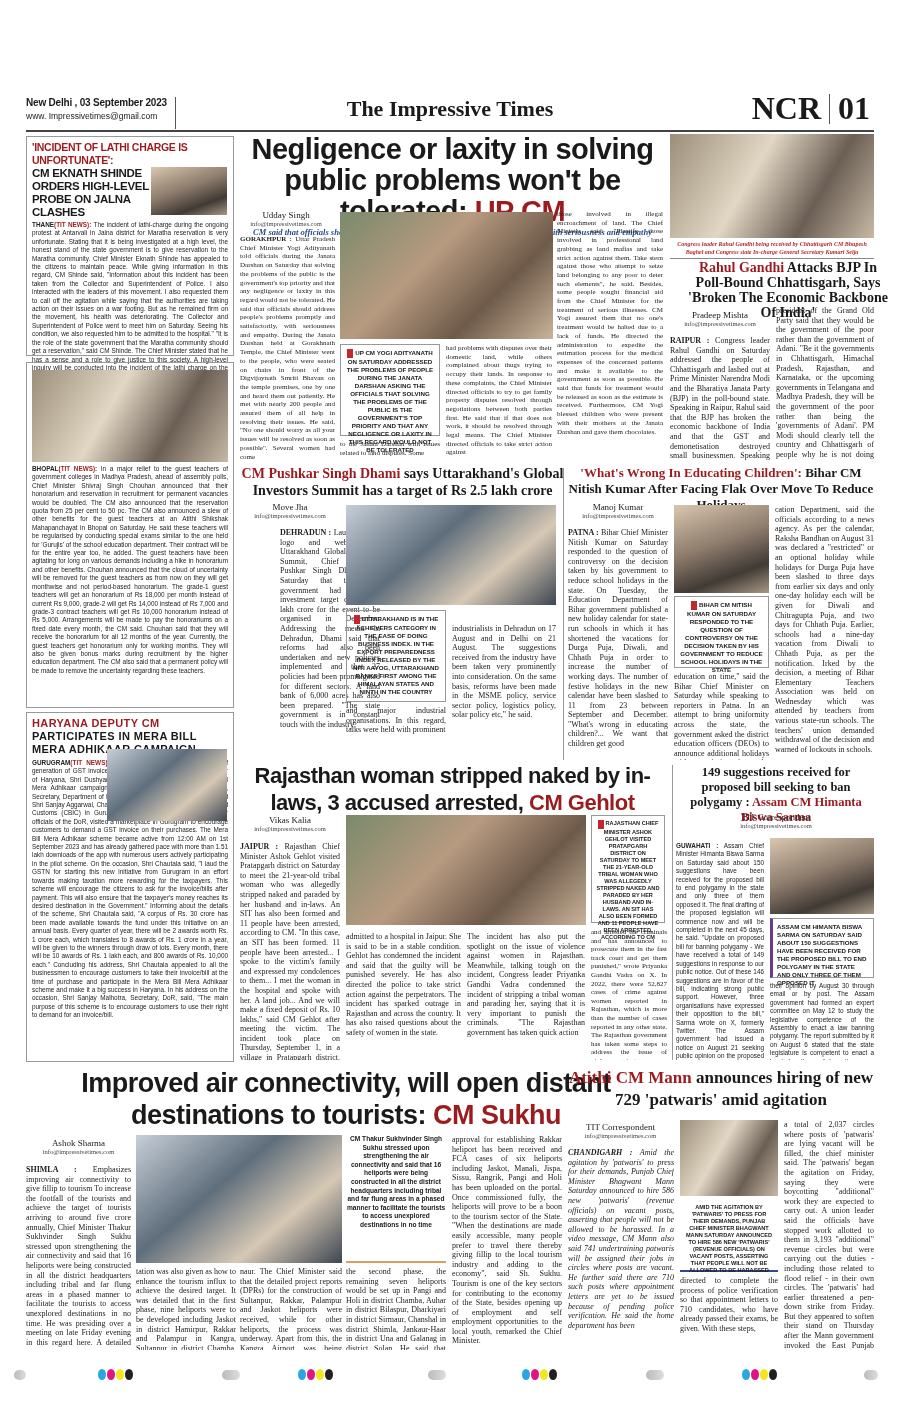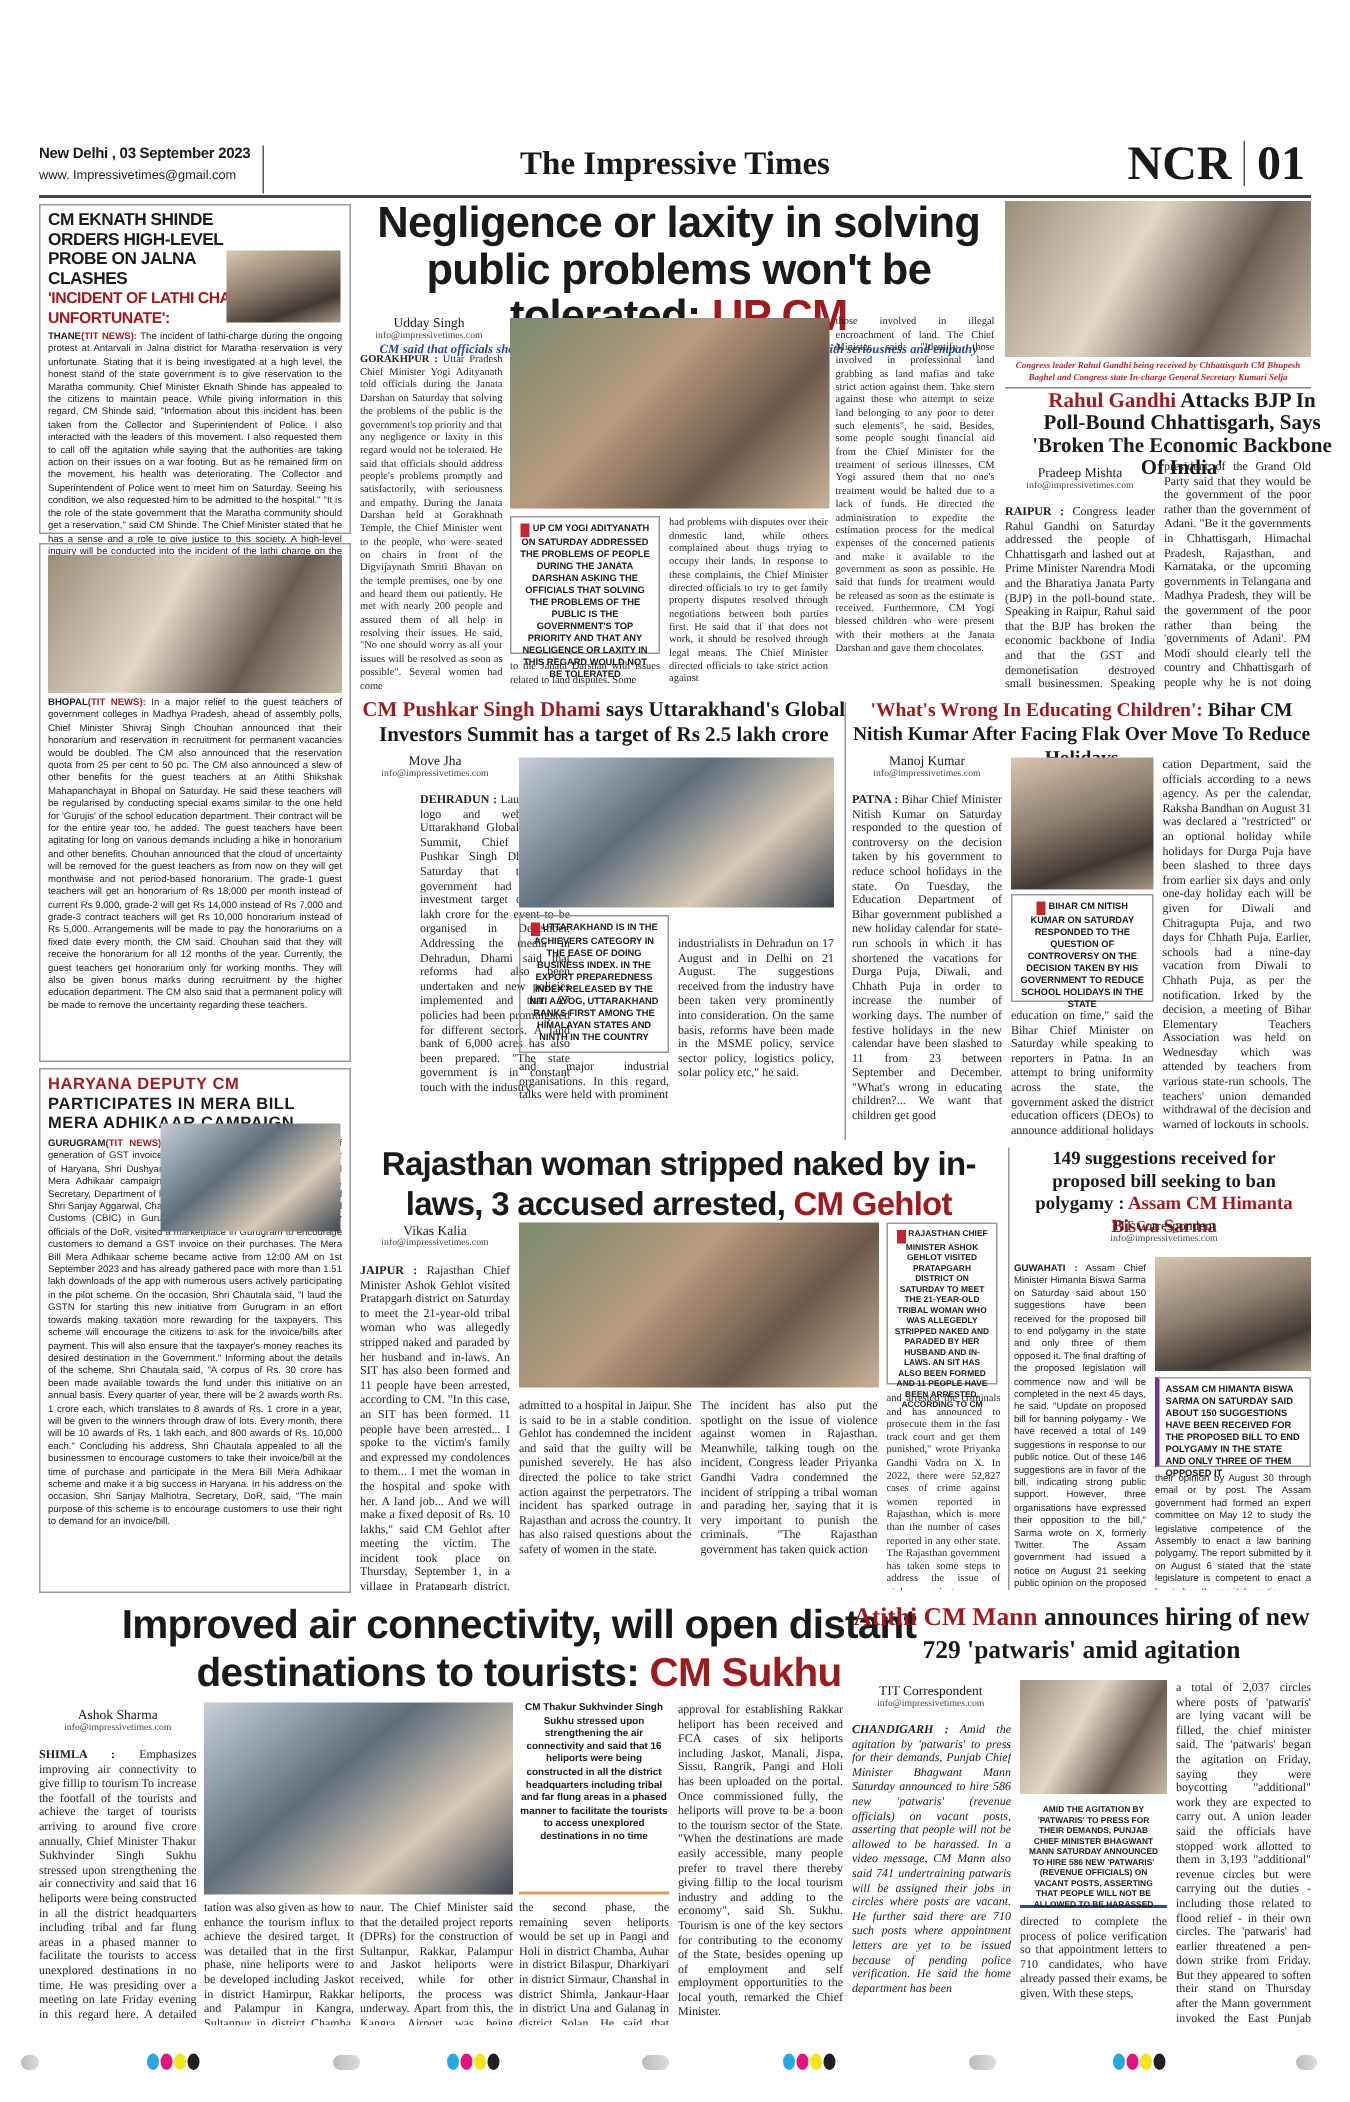--- a/index.html
+++ b/index.html
@@ -46,22 +46,22 @@
 </div>
 <div class="abs masthead-title">The Impressive Times</div>
 <div class="abs masthead-right">
   <span>NCR</span>
   <span class="sep"></span>
   <span>01</span>
 </div>
 <div class="abs rule"></div>
 
 <div class="abs left-box" style="left:26px; top:136px; width:208px; height:220px;">
+  <div class="hd-cond red" style="font-size:10.5px;">'INCIDENT OF LATHI CHARGE IS UNFORTUNATE':</div>
   <div class="hd-cond" style="font-size:11.5px;width:130px;">CM EKNATH SHINDE ORDERS HIGH-LEVEL PROBE ON JALNA CLASHES</div>
-  <div class="hd-cond red" style="font-size:10.5px;">'INCIDENT OF LATHI CHARGE IS UNFORTUNATE':</div>
   <div class="abs photo2" style="right:6px; top:30px; width:76px; height:48px;"></div>
   <div class="col-text" style="height:165px; margin-top:2px;">
     <span style="font-weight:bold;">THANE</span><span class="red" style="font-weight:bold;">(TIT NEWS):</span>
     <span>The incident of lathi-charge during the ongoing protest at Antarvali in Jalna district for Maratha reservation is very unfortunate. Stating that it is being investigated at a high level, the honest stand of the state government is to give reservation to the Maratha community. Chief Minister Eknath Shinde has appealed to the citizens to maintain peace. While giving information in this regard, CM Shinde said, "Information about this incident has been taken from the Collector and Superintendent of Police. I also interacted with the leaders of this movement. I also requested them to call off the agitation while saying that the authorities are taking action on their issues on a war footing. But as he remained firm on the movement, his health was deteriorating. The Collector and Superintendent of Police went to meet him on Saturday. Seeing his condition, we also requested him to be admitted to the hospital." "It is the role of the state government that the Maratha community should get a reservation," said CM Shinde. The Chief Minister stated that he has a sense and a role to give justice to this society. A high-level inquiry will be conducted into the incident of the lathi charge on the protesters.</span>
   </div>
 </div>
 
 <div class="abs left-box" style="left:26px; top:362px; width:208px; height:346px;">
   <div class="photo4" style="width:196px; height:92px; margin:3px 0;"></div>
   <div class="col-text" style="height:220px;">

